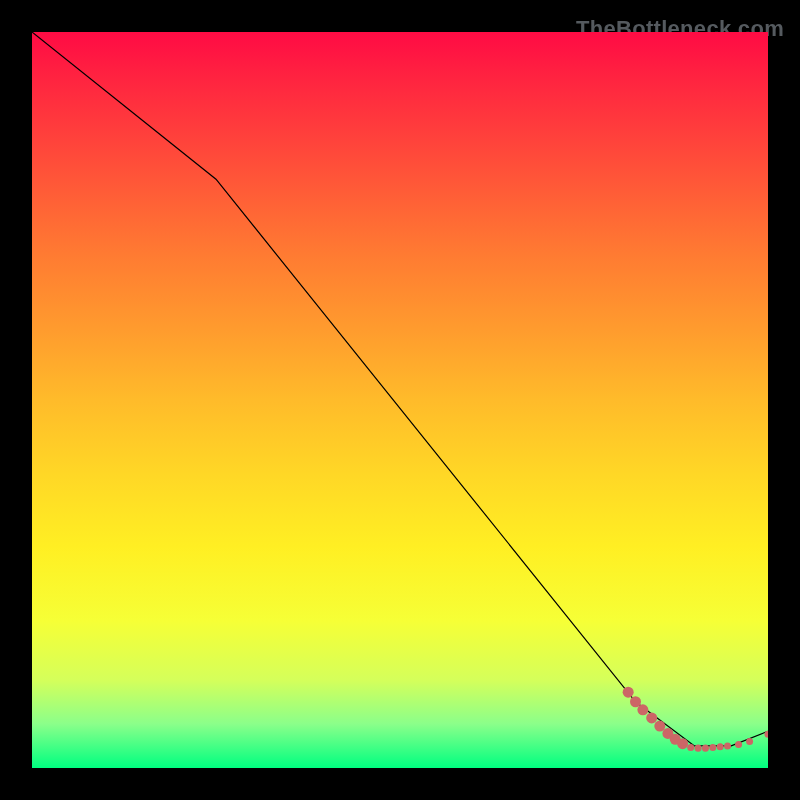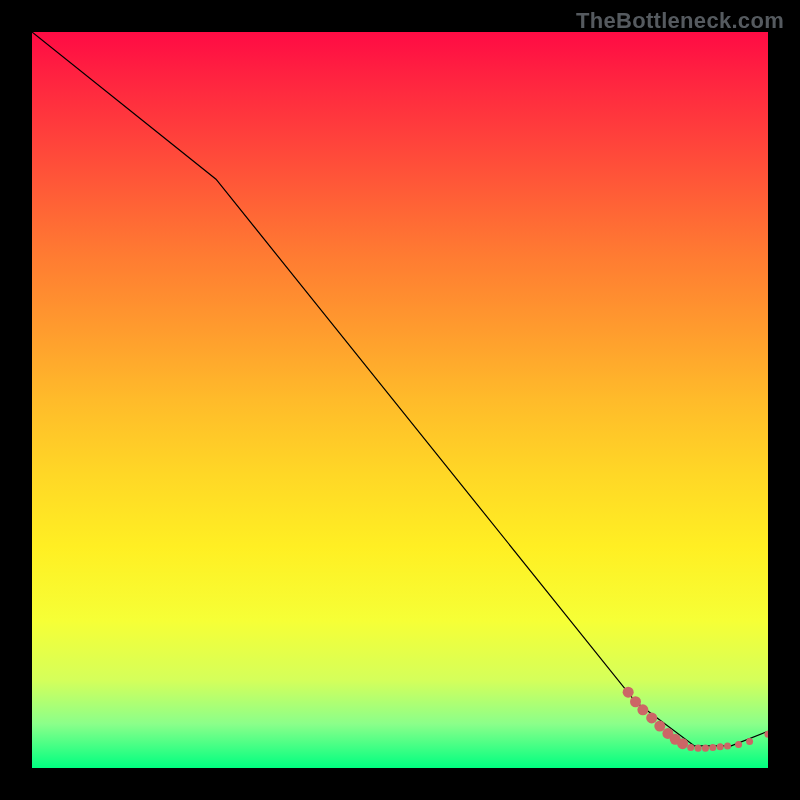--- a/index.html
+++ b/index.html
@@ -27,21 +27,21 @@
       #ffd726 60%,
       #ffef23 70%,
       #f6ff36 80%,
       #d5ff5a 88%,
       #8bff8a 94%,
       #00ff80 100%
     );
   }
   .watermark {
     position: absolute;
-    top: 8px;
+    top: 16px;
     right: 16px;
     font-family: Arial, Helvetica, sans-serif;
     font-size: 22px;
     font-weight: 600;
     color: #555a5f;
     letter-spacing: 0.3px;
   }
   svg.curve {
     position: absolute;
     left: 0; top: 0;

